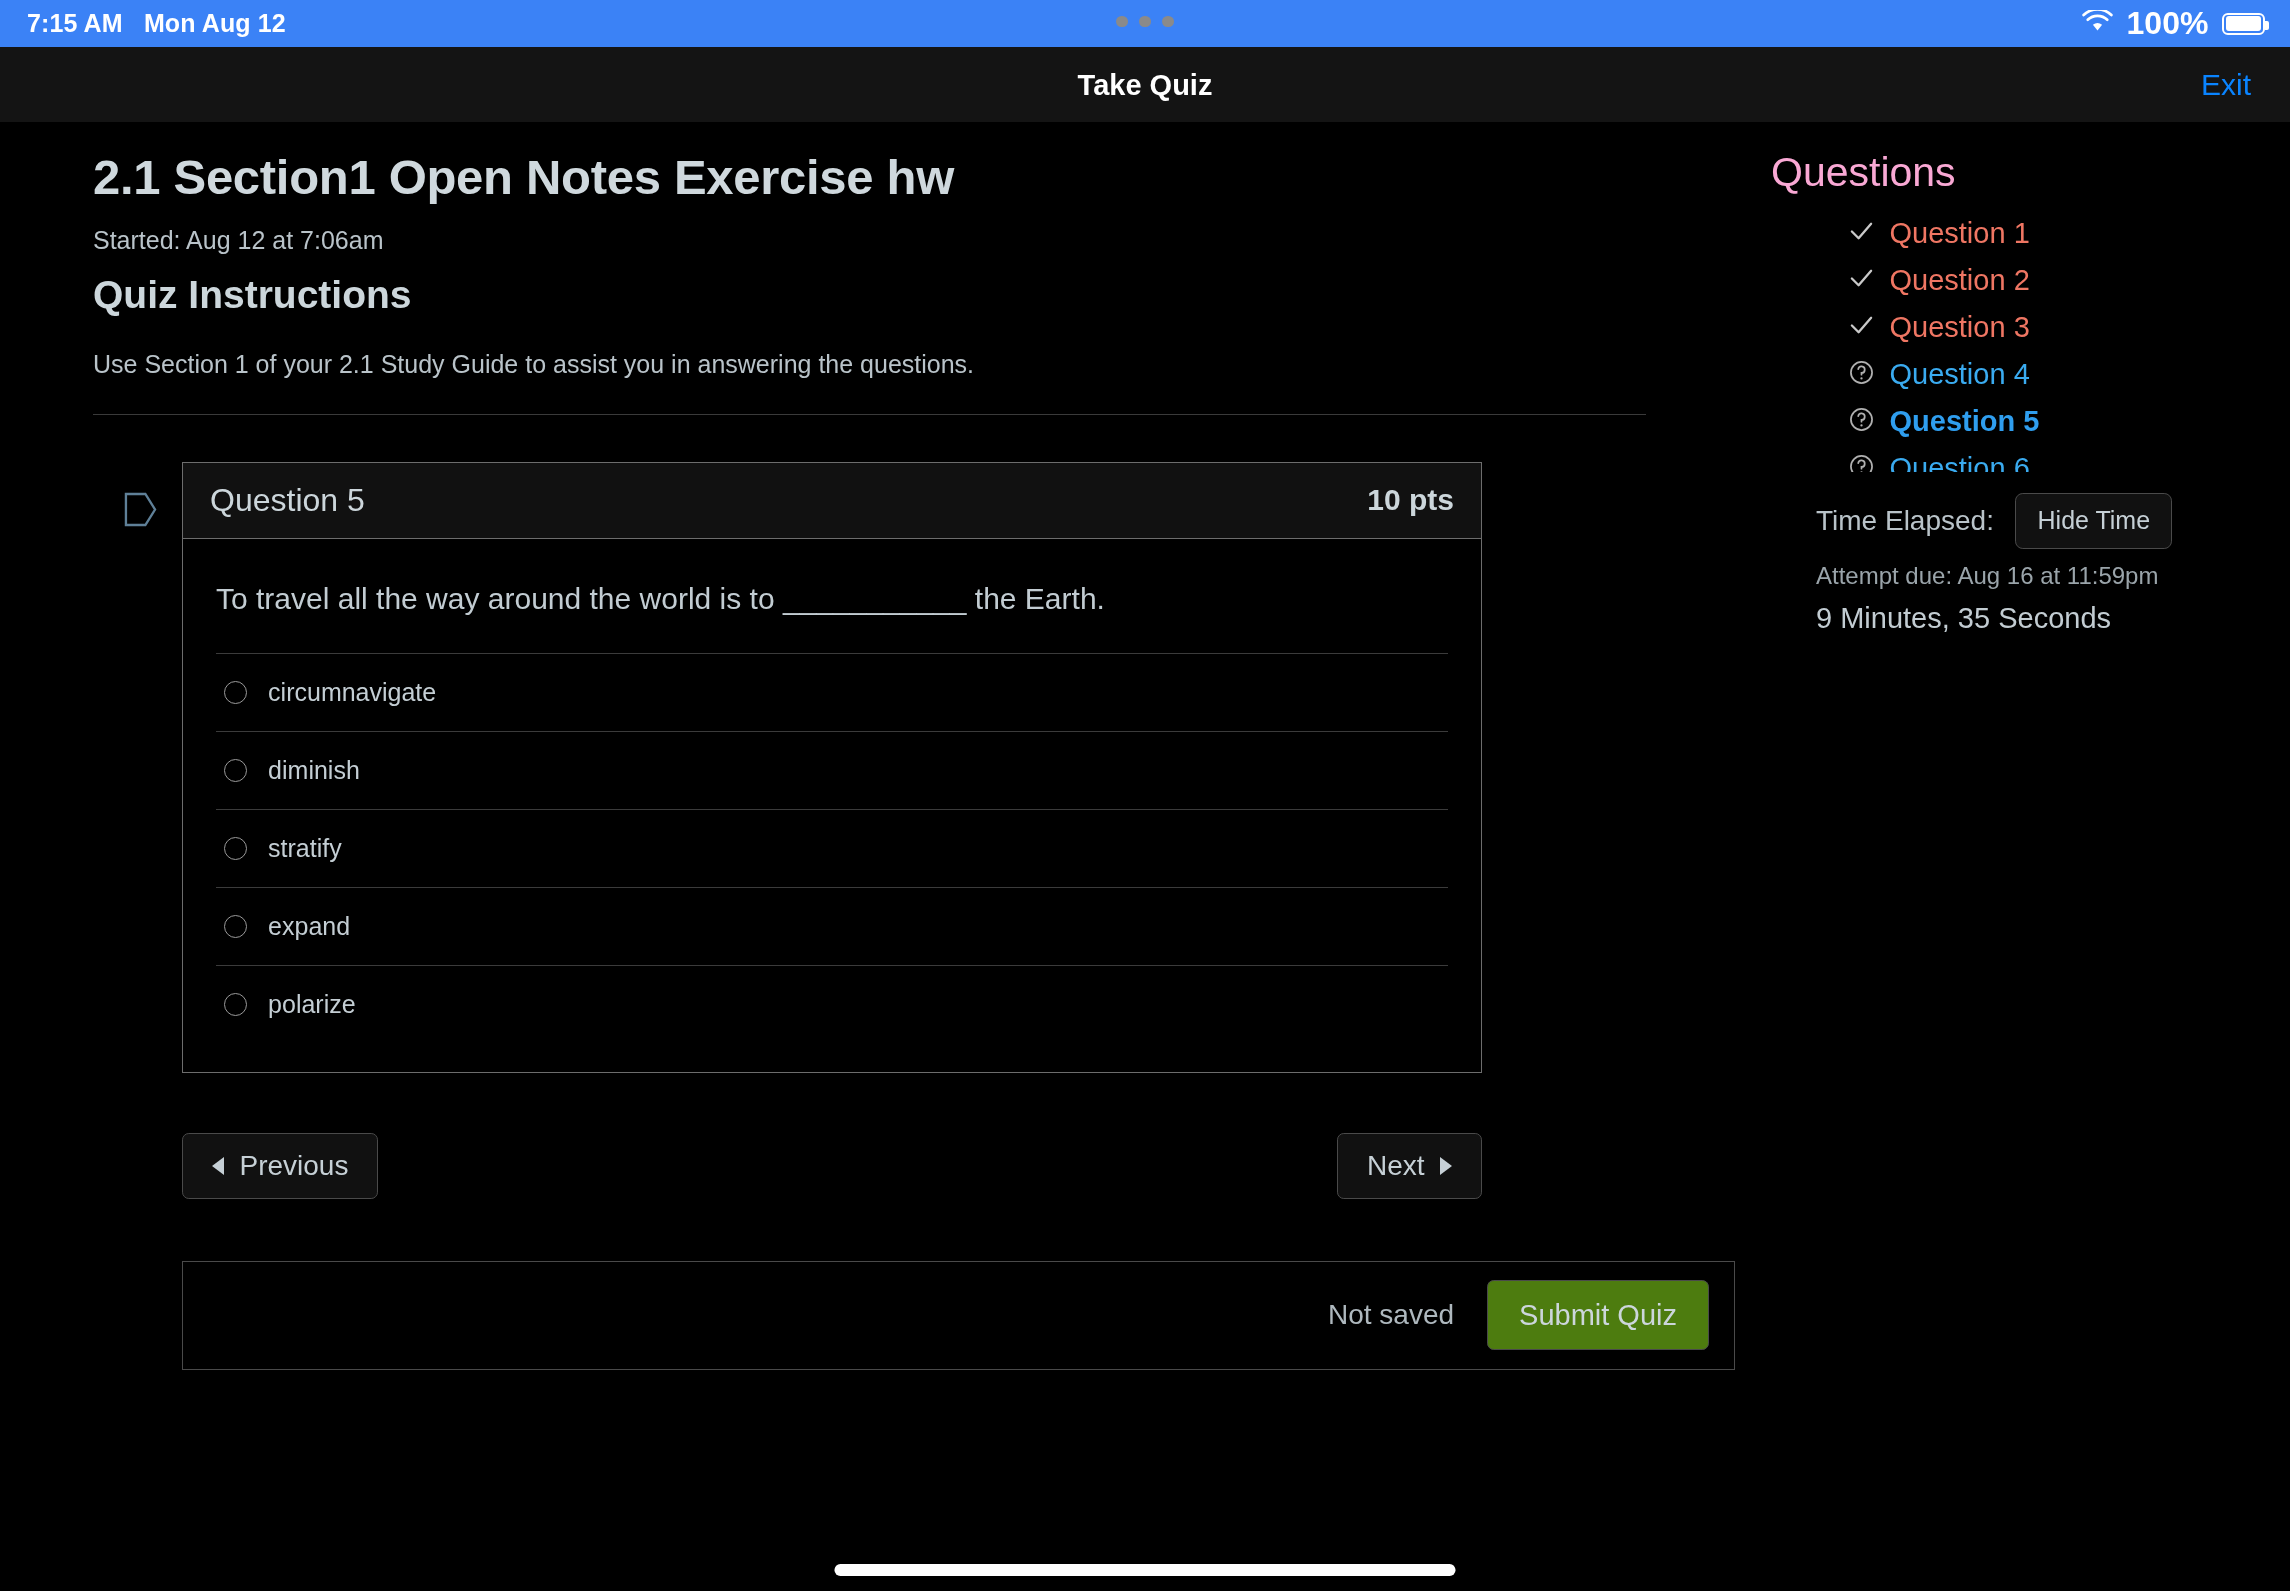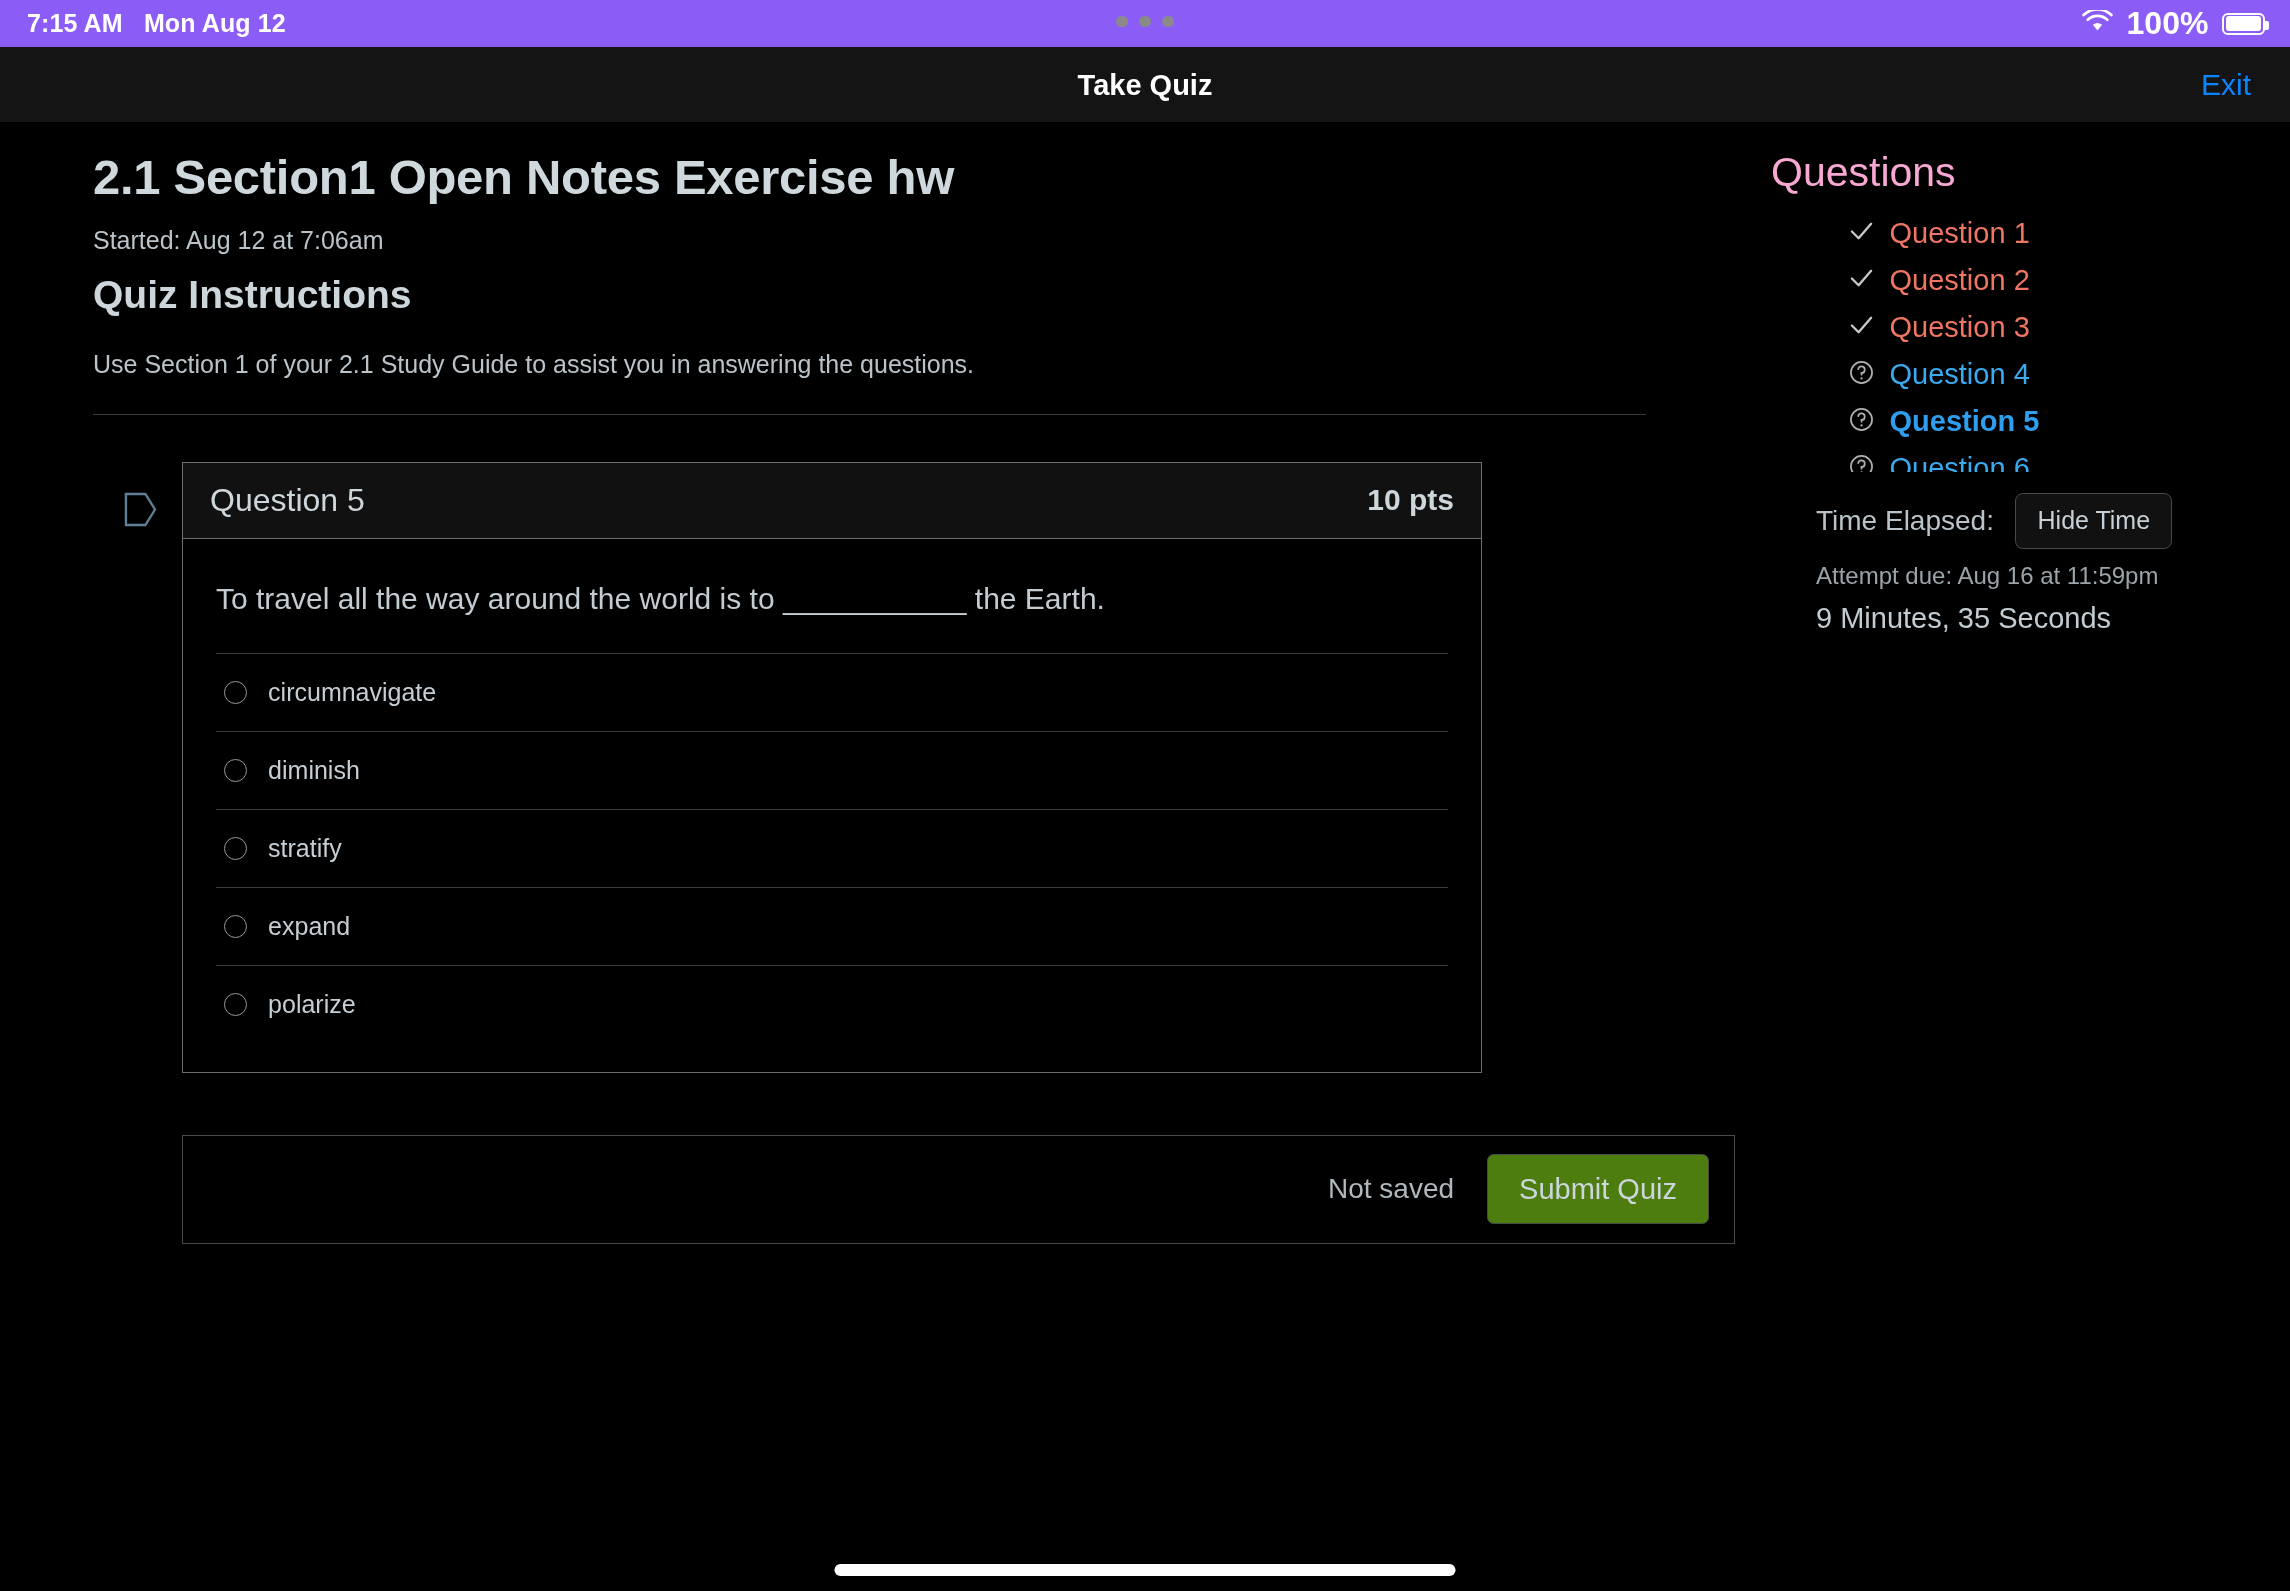--- a/index.html
+++ b/index.html
@@ -6,21 +6,21 @@
   html, body {
     width:2290px; height:1591px;
     background:#000;
     font-family:"Liberation Sans", sans-serif;
     overflow:hidden;
   }
 
   
   #status-bar{
     position:absolute; top:0; left:0; width:2290px; height:47px;
-    background:#8b5cf6;
+    background:#3b82f6;
     display:flex; align-items:center;
   }
   #status-left{ display:flex; align-items:center; gap:21.3px; margin-left:27px; }
   #status-left .st{ color:#fff; font-size:25px; font-weight:600; letter-spacing:0.1px; }
   #multitask-dots{
     position:absolute; left:50%; top:15.5px; transform:translateX(-50%);
     display:flex; gap:11.6px;
   }
   #multitask-dots i{ width:11.6px; height:11.6px; border-radius:50%; background:#8a8a8a; display:block; }
   #status-right{
@@ -240,20 +240,30 @@
               </div>
               <div class="answer-row">
                 <div class="answer-radio"></div>
                 <div class="answer-label">polarize</div>
               </div>
             </div>
         </div>
       </div>
     </div>
 
+    <div id="nav-buttons">
+      <div class="navbtn">
+        <i class="tri-left"></i>
+        <span>Previous</span>
+      </div>
+      <div class="navbtn">
+        <span>Next</span>
+        <i class="tri-right"></i>
+      </div>
+    </div>
 
     <div id="submit-bar">
       <div id="not-saved">Not saved</div>
       <div id="submit-button">Submit Quiz</div>
     </div>
   </div>
 
   <div id="sidebar">
     <div id="sidebar-heading">Questions</div>
     <div id="question-list">

